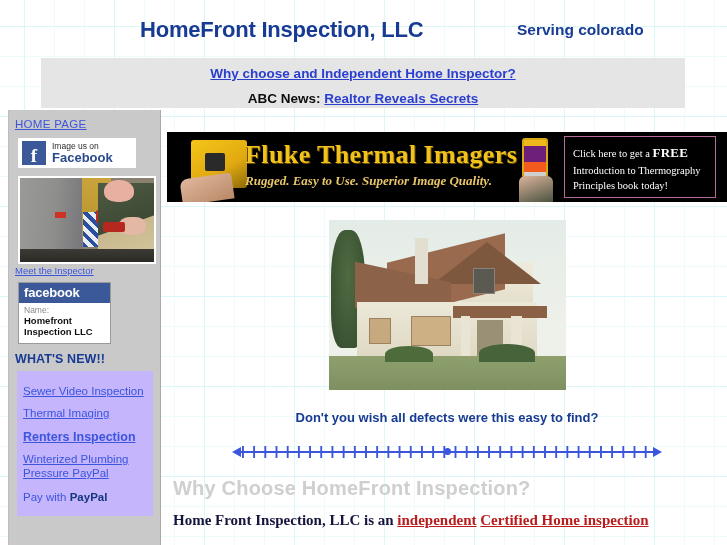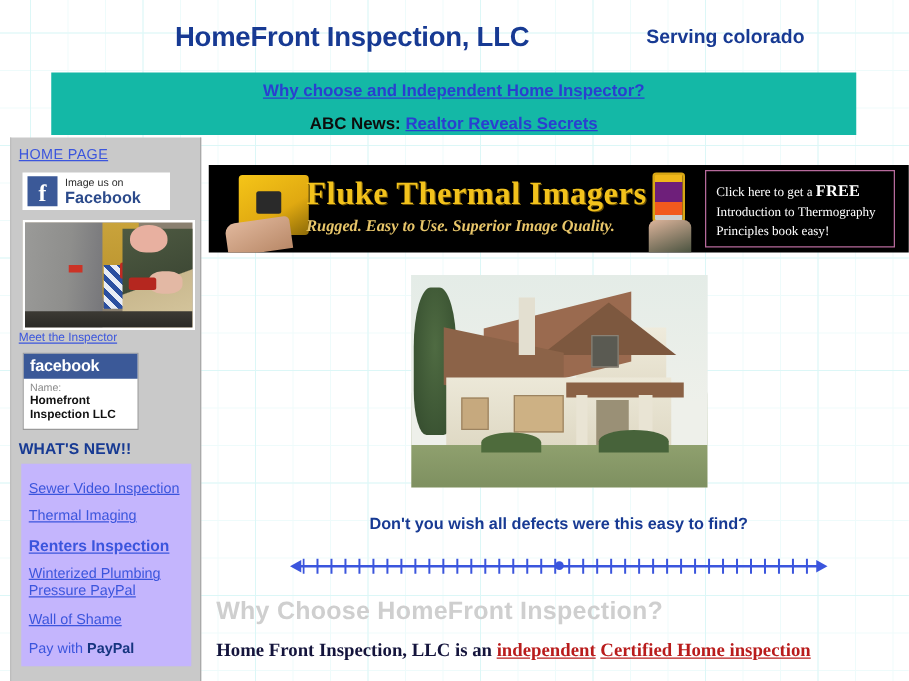--- a/index.html
+++ b/index.html
@@ -33,21 +33,21 @@
   }
   .serving {
     position: absolute; left: 517px; top: 21px;
     font-size: 15.5px; font-weight: bold; color: #173a93;
     white-space: nowrap;
   }
 
   
   #promo {
     position: absolute; left: 41px; top: 58px; width: 644px; height: 50px;
-    background: #14b8a6;
+    background: #e5e5e5;
     text-align: center;
   }
   #promo .promo-row-1 { padding-top: 6px; }
   #promo .promo-row-2 { padding-top: 9px; font-size: 13.5px; font-weight: bold; color:#111; }
   #promo a {
     color: #2a3fd0; font-weight: bold; font-size: 13.5px;
     text-decoration: underline; cursor: pointer;
   }
   #promo .abc-label { color:#0d0d0d; font-weight:bold; font-size:13.5px; }
 
@@ -351,40 +351,39 @@
     </div>
   </div>
 
   <div class="whats-new-title">WHAT'S NEW!!</div>
 
   <div class="news-panel">
     <a href="#">Sewer Video Inspection</a>
     <a href="#">Thermal Imaging</a>
     <a href="#" class="bold">Renters Inspection</a>
     <a href="#">Winterized Plumbing Pressure PayPal</a>
-    <a href="#">Wall of Shame</a>
     <div class="paypal">
       <span>Pay with </span><b>PayPal</b>
     </div>
   </div>
 </div>
 
 <div id="main">
 
   <div id="fluke-ad">
     <div class="fl-cam"></div>
     <div class="fl-hand"></div>
     <div class="fl-title">Fluke Thermal Imagers</div>
     <div class="fl-sub">Rugged. Easy to Use. Superior Image Quality.</div>
     <div class="fl-thermal"></div>
     <div class="fl-thermal-hand"></div>
     <div class="fl-cta">
       <div class="fl-cta-l1"><span>Click here to get a </span><b>FREE</b></div>
       <div class="fl-cta-l2">Introduction to Thermography</div>
-      <div class="fl-cta-l3">Principles book easy!</div>
+      <div class="fl-cta-l3">Principles book today!</div>
     </div>
     <div class="ad-choices"></div>
   </div>
 
   <div id="house-block">
     <div class="house-photo">
       <div class="hp-sky"></div>
       <div class="hp-tree"></div>
       <div class="hp-wall2"></div>
       <div class="hp-roofA"></div>

